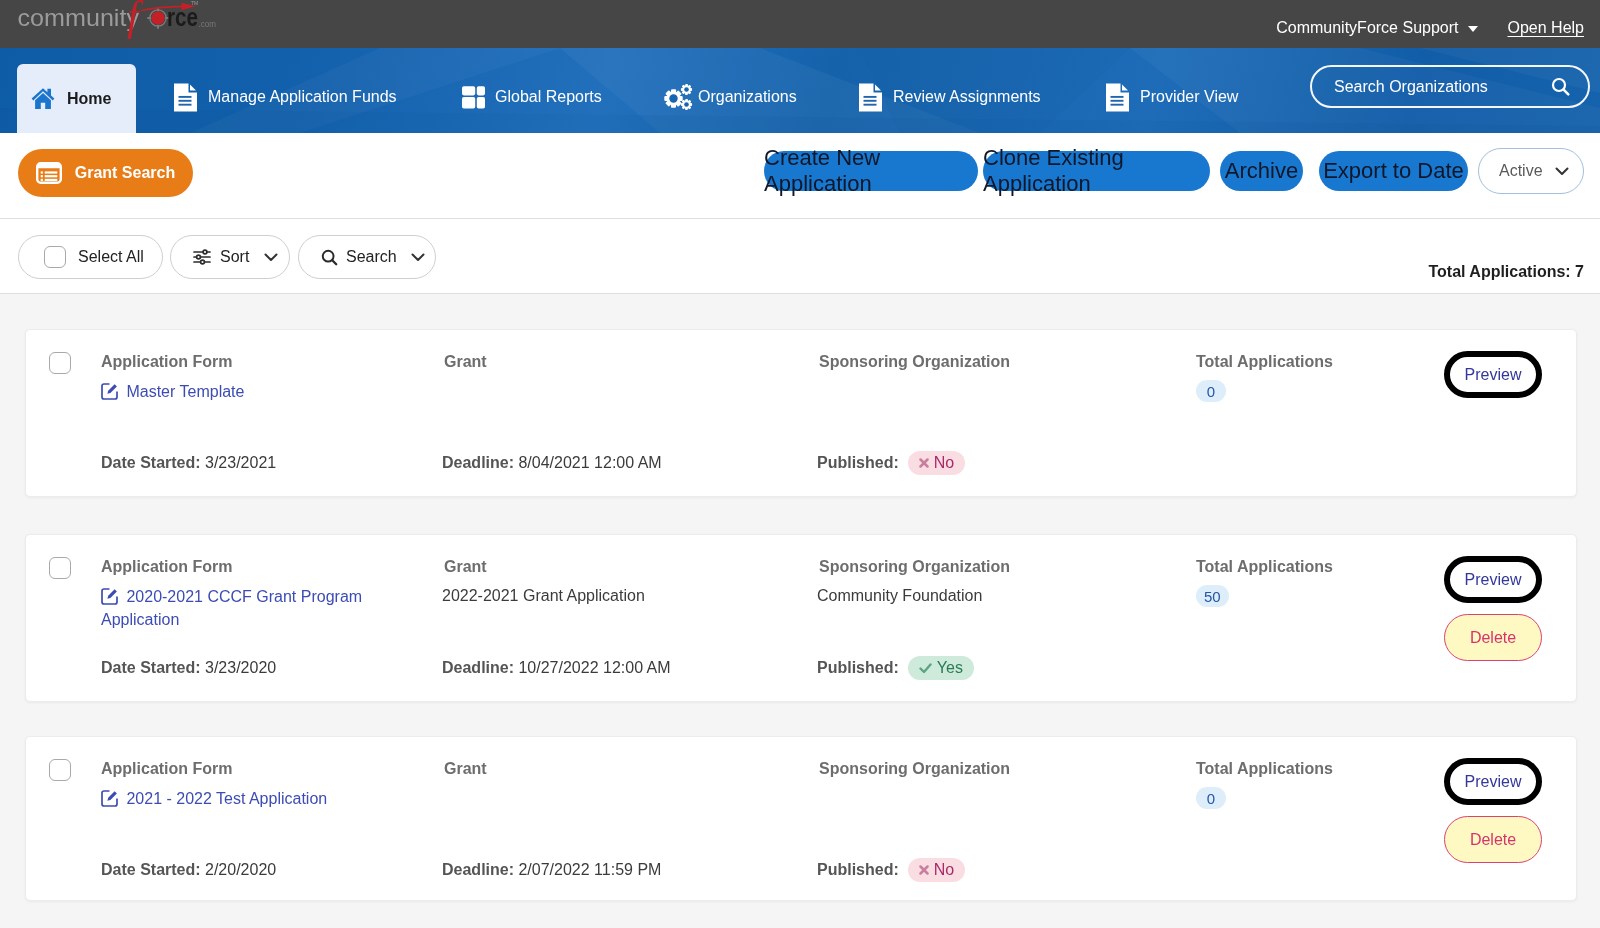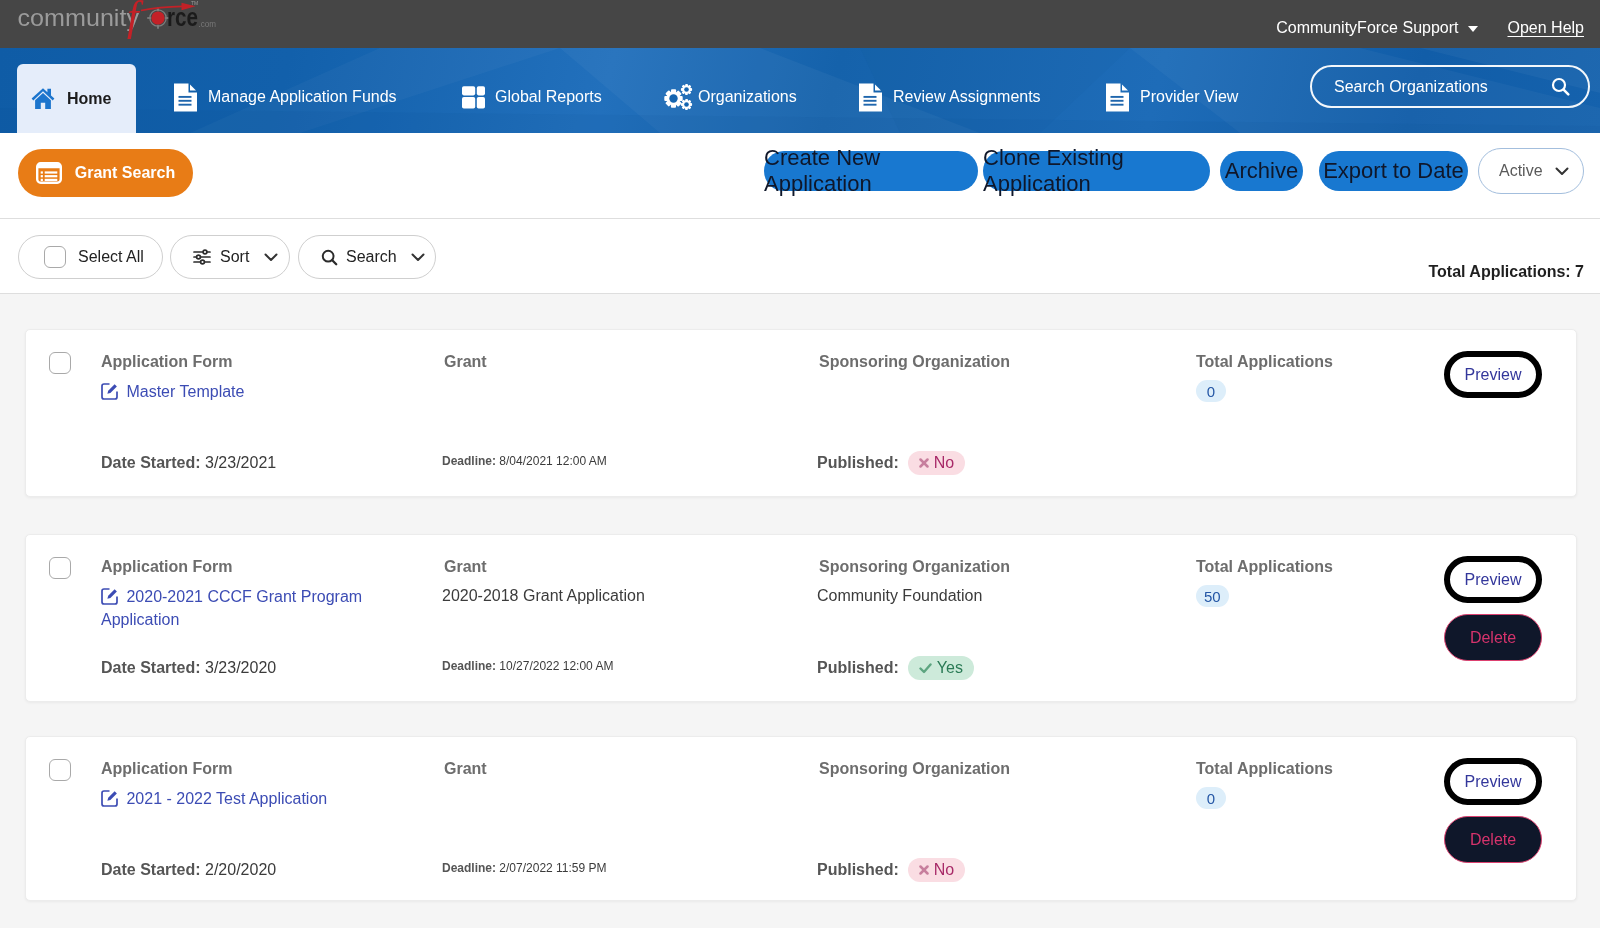--- a/index.html
+++ b/index.html
@@ -35,27 +35,27 @@
 .card .cb { left:23px; top:22px; }
 .col-label { position:absolute; top:23px; font-size:16px; font-weight:700; color:#6d6d6d; }
 .l-af { left:75px; } .l-gr { left:418px; } .l-so { left:793px; } .l-ta { left:1170px; }
 .linkrow { position:absolute; left:75px; top:50px; width:285px; font-size:16px; color:#3c4cb4; line-height:23px; }
 .linkrow svg { vertical-align:-3px; margin-right:3px; }
 .gr-val { position:absolute; left:416px; top:52px; font-size:16px; color:#3b3b3b; }
 .so-val { position:absolute; left:791px; top:52px; font-size:16px; color:#3b3b3b; }
 .num-badge { position:absolute; left:1170px; top:50px; min-width:30px; height:22px; background:#ddeefa; border-radius:11px; color:#2456a5; font-size:15px; display:inline-flex; align-items:center; justify-content:center; padding:0 8px; }
 .daterow { position:absolute; left:75px; top:124px; font-size:16px; color:#3b3b3b; }
 .daterow b, .deadrow b, .pubrow b { color:#555; }
-.deadrow { position:absolute; left:416px; top:124px; font-size:12px; color:#3b3b3b; }
+.deadrow { position:absolute; left:416px; top:124px; font-size:16px; color:#3b3b3b; }
 .pubrow { position:absolute; left:791px; top:121px; font-size:16px; color:#3b3b3b; display:flex; align-items:center; }
 .badge { height:24px; border-radius:12px; display:inline-flex; align-items:center; font-size:16px; padding:12px 11px; margin-left:9px; gap:5px; }
 .badge-no { background:#fadde3; color:#a82a68; }
 .badge-yes { background:#cdeada; color:#2a7a55; }
 .btn-preview { position:absolute; right:34px; top:21px; width:98px; height:47px; border:6px solid #000000; border-radius:24px; color:#33379b; font-size:16px; display:flex; align-items:center; justify-content:center; background:#fff; }
-.btn-delete { position:absolute; right:34px; top:79px; width:98px; height:47px; border:1px solid #dd4170; border-radius:24px; color:#d6336c; font-size:16px; display:flex; align-items:center; justify-content:center; background:#0f172a; }
+.btn-delete { position:absolute; right:34px; top:79px; width:98px; height:47px; border:1px solid #dd4170; border-radius:24px; color:#d6336c; font-size:16px; display:flex; align-items:center; justify-content:center; background:#fef9c3; }
 </style>
 </head>
 <body>
 <div class="topbar">
   <svg width="230" height="48" style="margin-left:0" viewBox="0 0 230 48">
     <text x="17.5" y="25.5" font-size="24.5" fill="#9b9b9b" textLength="121.5" lengthAdjust="spacingAndGlyphs">community</text>
     <g stroke="#7d7d7d" stroke-width="1.8">
         <line x1="158" y1="7.2" x2="158" y2="11.2"></line>
         <line x1="158" y1="24.8" x2="158" y2="28.8"></line>
         <line x1="147.2" y1="18" x2="151.2" y2="18"></line>
@@ -253,21 +253,21 @@
   <div class="card card2">
     <span class="cb"></span>
     <div class="col-label l-af">Application Form</div>
     <div class="col-label l-gr">Grant</div>
     <div class="col-label l-so">Sponsoring Organization</div>
     <div class="col-label l-ta">Total Applications</div>
     <div class="linkrow"><svg width="18" height="18" viewBox="0 0 18 18">
           <path d="M16 9.5 V15 a2 2 0 0 1 -2 2 H3 a2 2 0 0 1 -2 -2 V4 a2 2 0 0 1 2 -2 h5.5" fill="none" stroke="#3c4cb4" stroke-width="1.7"></path>
           <path d="M7.2 8.7 L13.6 2.2 l2.3 2.3 L9.4 11 l-3 0.8 z" fill="#3c4cb4"></path>
         </svg> 2020-2021 CCCF Grant Program Application</div>
-    <div class="gr-val">2020-2018 Grant Application</div>
+    <div class="gr-val">2022-2021 Grant Application</div>
     <div class="so-val">Community Foundation</div>
     <div class="num-badge">50</div>
     <div class="daterow"><b>Date Started:</b> 3/23/2020</div>
     <div class="deadrow"><b>Deadline:</b> 10/27/2022 12:00 AM</div>
     <div class="pubrow">
         <b>Published:</b> 
         <span class="badge badge-yes"><svg width="13" height="11" viewBox="0 0 13 11">
             <polyline points="1.5,5.5 5,9 11.5,1.5" fill="none" stroke="#5da580" stroke-width="2.4" stroke-linecap="round" stroke-linejoin="round"></polyline>
           </svg> Yes</span>
       </div>

